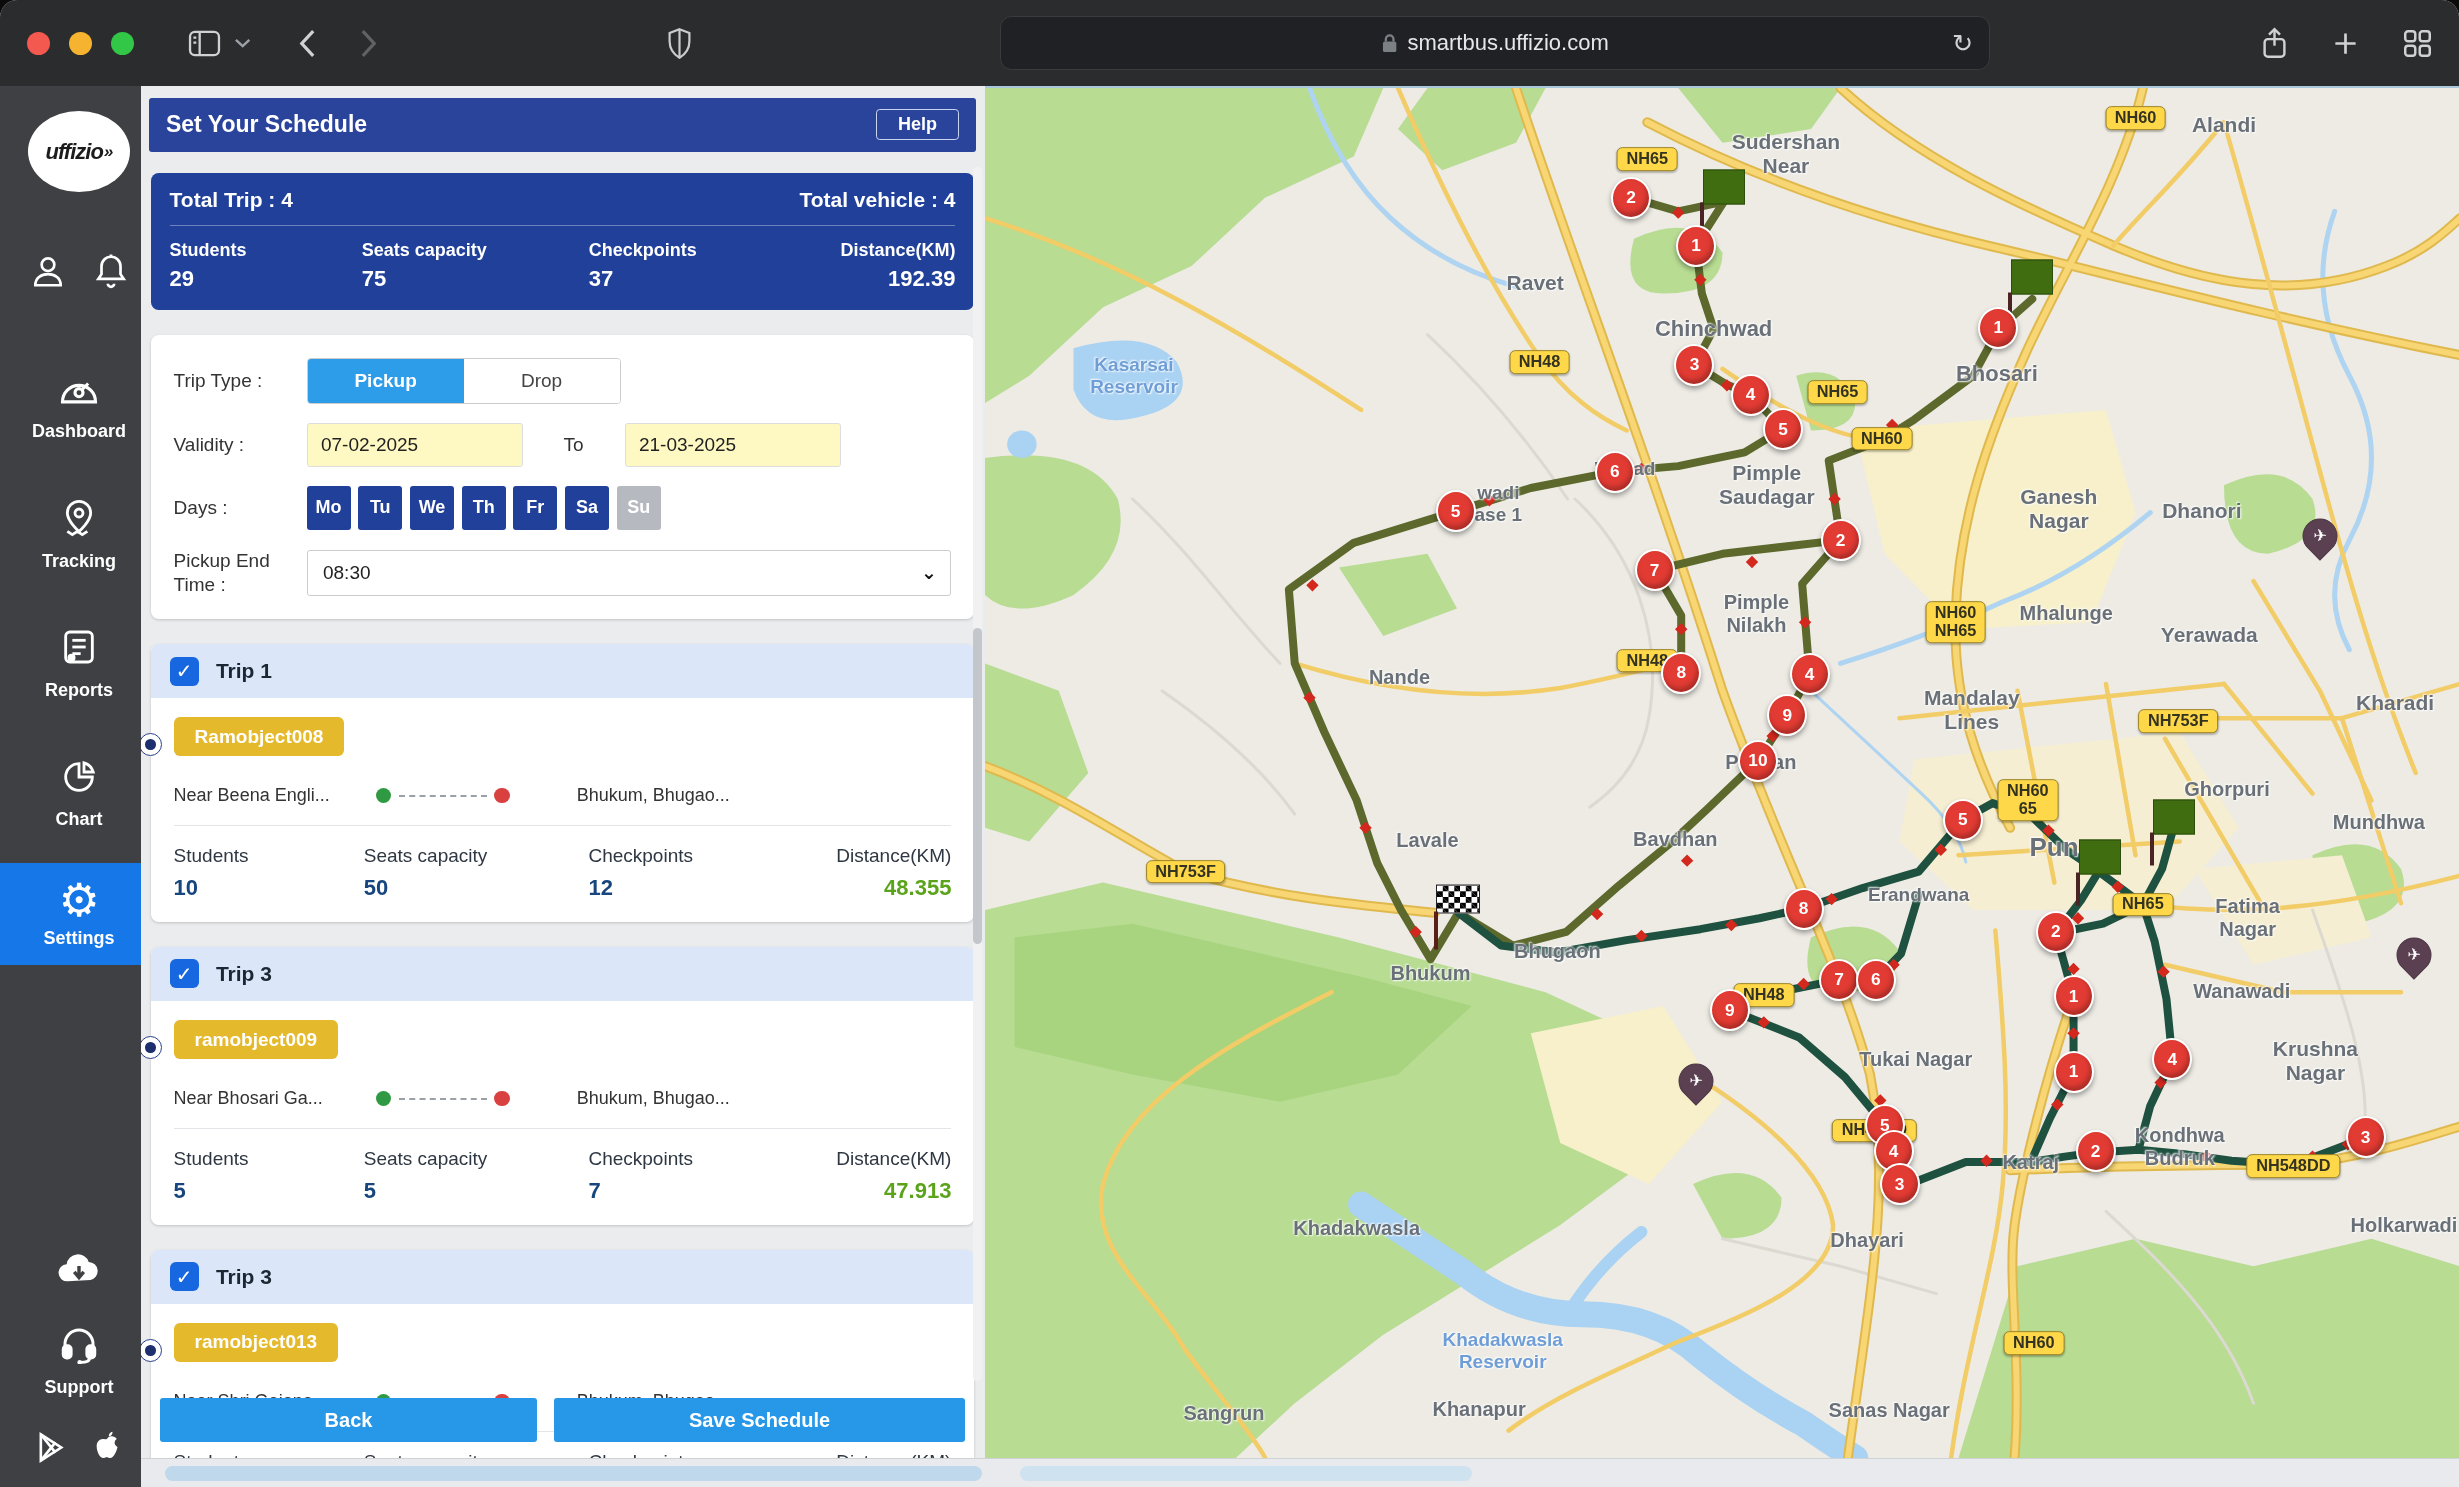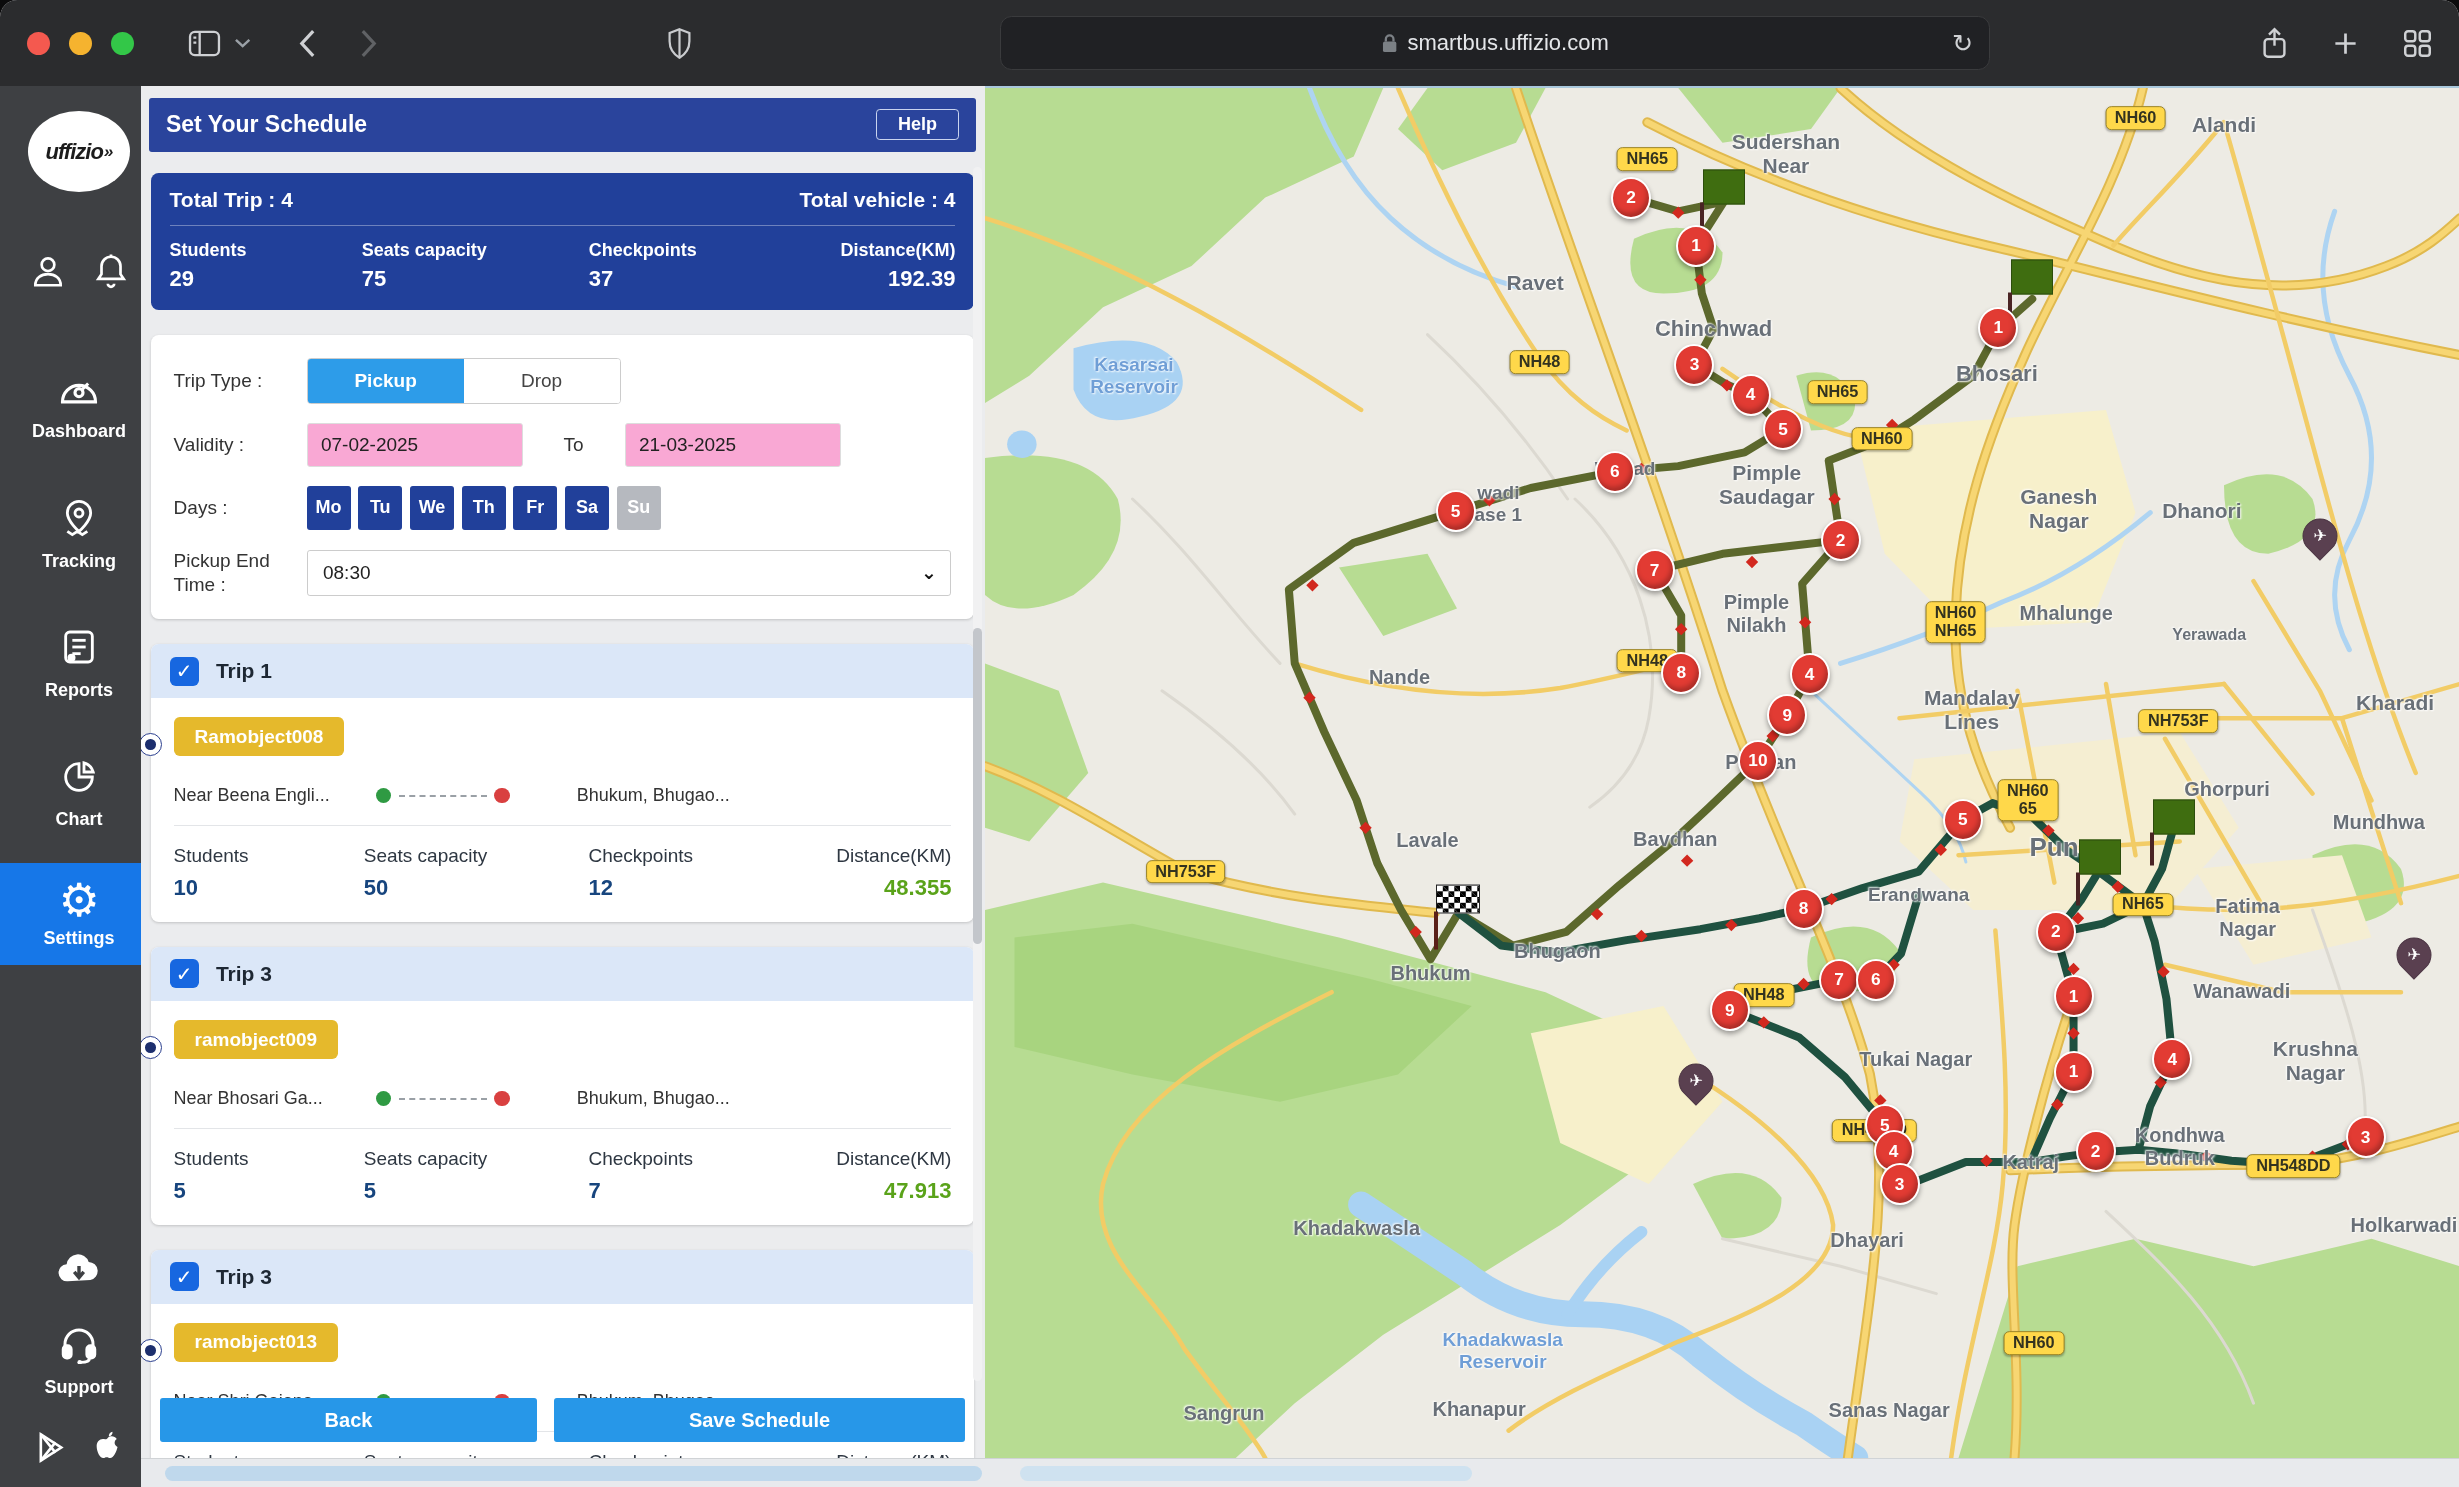--- a/index.html
+++ b/index.html
@@ -35,21 +35,21 @@
   .summary-stats{display:grid;grid-template-columns:1.1fr 1.3fr 1.1fr 1fr;margin-top:13.4px;padding-top:13.4px;border-top:1px solid rgba(255,255,255,.35);}
   .sum-cell .lbl{font-size:18px;font-weight:bold;}
   .sum-cell .val{font-size:22px;font-weight:bold;margin-top:5.8px;}
   .sum-cell:last-child{text-align:right;}
   .formcard{margin:25px 9.6px 0;background:#fff;border-radius:7.7px;padding:23px 23px 19px;box-shadow:0 1px 2.9px rgba(0,0,0,.18);}
   .frow{display:flex;align-items:center;margin-bottom:19px;}
   .flabel{width:133px;font-size:19px;color:#333;flex:0 0 133px;line-height:1.25;}
   .toggle{display:flex;border:1px solid #ccc;border-radius:3.8px;overflow:hidden;}
   .tbtn{width:156px;height:44px;font-size:19px;display:flex;align-items:center;justify-content:center;background:#fff;color:#444;border:none;}
   .tbtn.on{background:#2d9ce9;color:#fff;font-weight:bold;}
-  .dateinp{width:216px;height:44px;background:#f9a8d4;border:1px solid #ddd;border-radius:2.9px;padding:0 13.4px;font-size:19px;color:#222;font-family:inherit;}
+  .dateinp{width:216px;height:44px;background:#fef9c3;border:1px solid #ddd;border-radius:2.9px;padding:0 13.4px;font-size:19px;color:#222;font-family:inherit;}
   .tolbl{width:102px;text-align:center;font-size:19px;color:#333;}
   .day{width:44px;height:44px;margin-right:7.7px;border:none;border-radius:2.9px;background:#21409a;color:#fff;font-size:18px;font-weight:bold;}
   .day.off{background:#b6b9bf;}
   .timesel{flex:1;height:46px;border:1px solid #ccc;border-radius:2.9px;display:flex;align-items:center;padding:0 15.4px;font-size:19px;color:#222;position:relative;background:#fff;}
   .timesel .car{position:absolute;right:13.4px;font-size:19px;color:#111;font-weight:bold;}
   .trip{margin:25px 9.6px 0;background:#fff;border-radius:7.7px;box-shadow:0 1px 2.9px rgba(0,0,0,.18);}
   .trip-h{background:#dbe7f8;border-radius:7.7px 7.7px 0 0;padding:12.5px 19px;display:flex;align-items:center;gap:17.3px;}
   .cbx{width:29px;height:29px;background:#1767e0;border-radius:5.8px;color:#fff;font-size:20px;display:flex;align-items:center;justify-content:center;border:none;padding:0;}
   .trip-name{font-size:21px;font-weight:bold;color:#1d2733;}
   .trip-b{padding:19px 23px 21px;position:relative;}
@@ -571,21 +571,21 @@
 Saudagar</div>
         <div class="map-label" style="left: 72.8%; top: 30.7%; font-size: 21px;">Ganesh
 Nagar</div>
         <div class="map-label" style="left: 82.5%; top: 30.9%; font-size: 21px;">Dhanori</div>
         <div class="map-label" style="left: 43.4%; top: 27.8%; font-size: 19px;">Wakad</div>
         <div class="map-label" style="left: 34.8%; top: 30.4%; font-size: 19px;">wadi
 ase 1</div>
         <div class="map-label" style="left: 73.3%; top: 38.3%; font-size: 20px;">Mhalunge</div>
         <div class="map-label" style="left: 52.3%; top: 38.4%; font-size: 20px;">Pimple
 Nilakh</div>
-        <div class="map-label" style="left: 83%; top: 39.9%; font-size: 16px;">Yerawada</div>
+        <div class="map-label" style="left: 83%; top: 39.9%; font-size: 21px;">Yerawada</div>
         <div class="map-label" style="left: 66.9%; top: 45.4%; font-size: 21px;">Mandalay
 Lines</div>
         <div class="map-label" style="left: 95.6%; top: 44.9%; font-size: 21px;">Kharadi</div>
         <div class="map-label" style="left: 28.1%; top: 43%; font-size: 20px;">Nande</div>
         <div class="map-label" style="left: 52.6%; top: 49.2%; font-size: 20px;">Pashan</div>
         <div class="map-label" style="left: 30%; top: 54.9%; font-size: 20px;">Lavale</div>
         <div class="map-label" style="left: 46.8%; top: 54.8%; font-size: 20px;">Bavdhan</div>
         <div class="map-label" style="left: 71%; top: 55.5%; font-size: 26px; margin-left: 29px;">Pune</div>
         <div class="map-label" style="left: 84.2%; top: 51.2%; font-size: 20px;">Ghorpuri</div>
         <div class="map-label" style="left: 94.5%; top: 53.6%; font-size: 20px;">Mundhwa</div>

